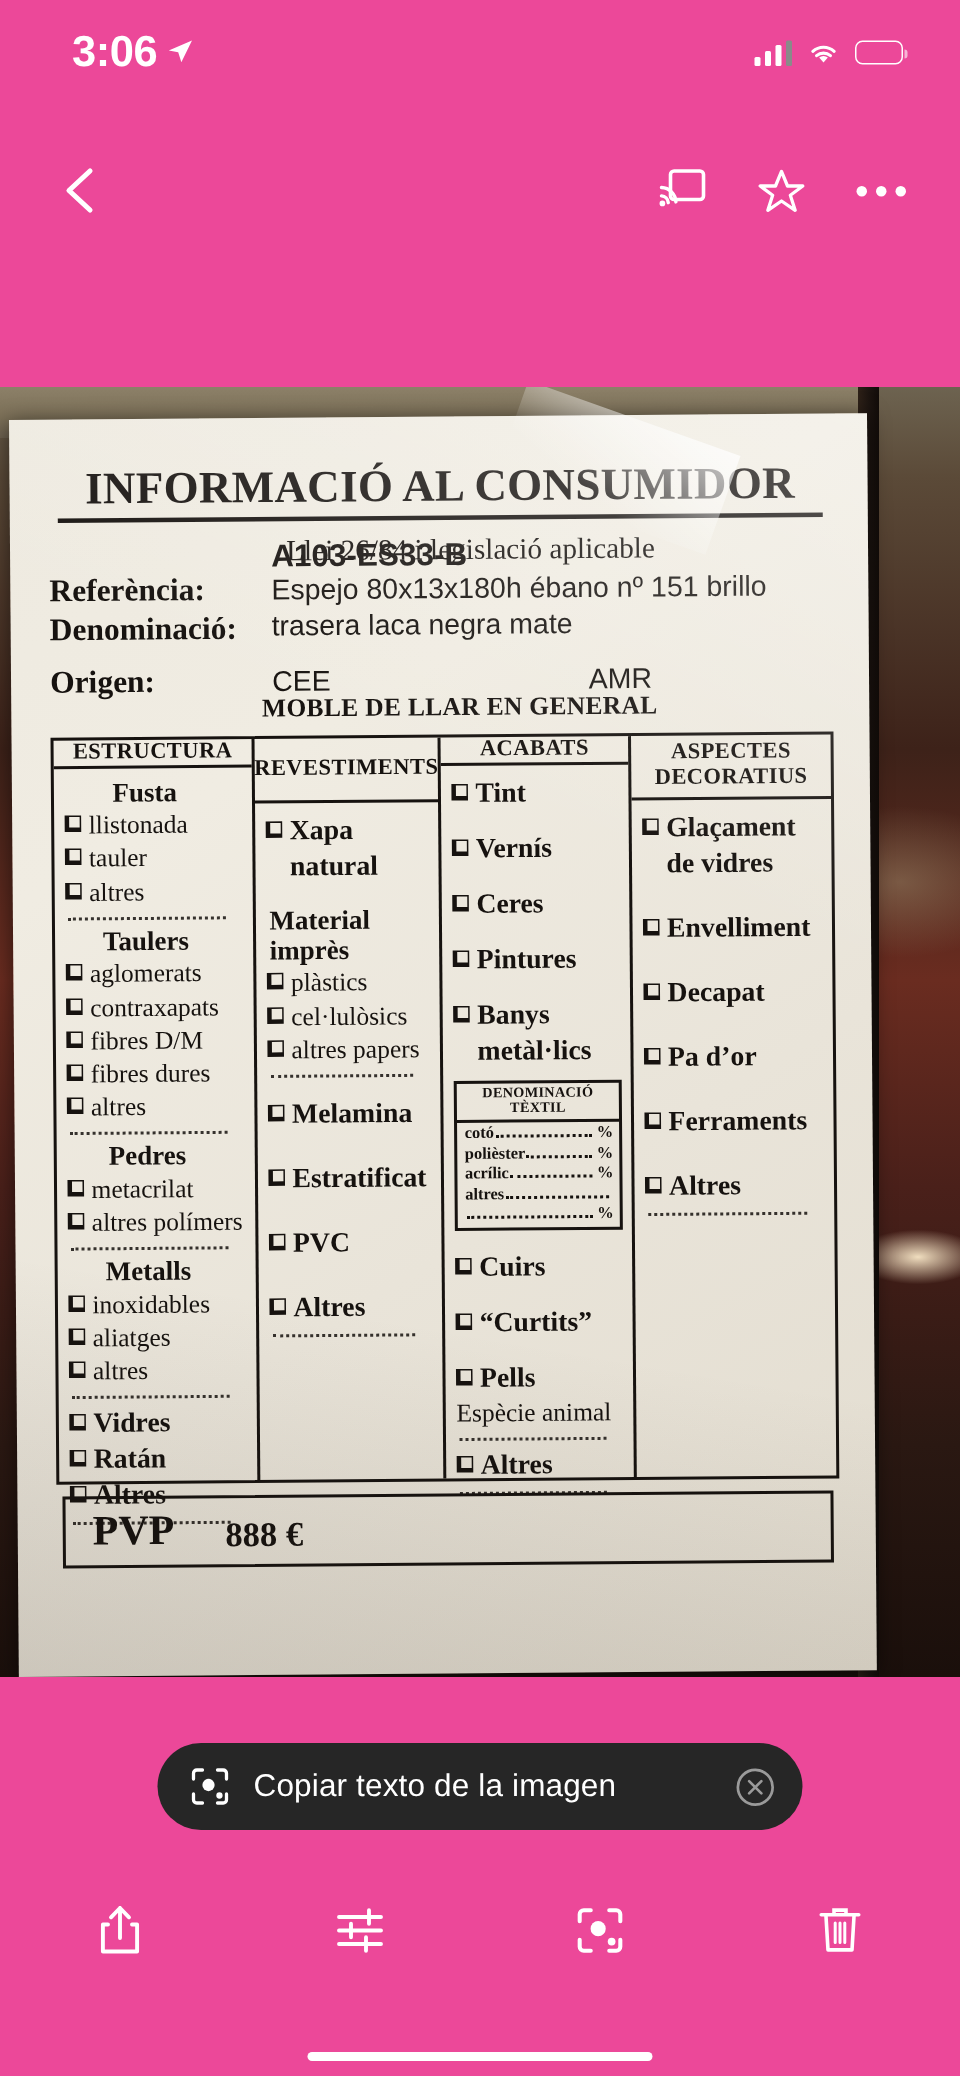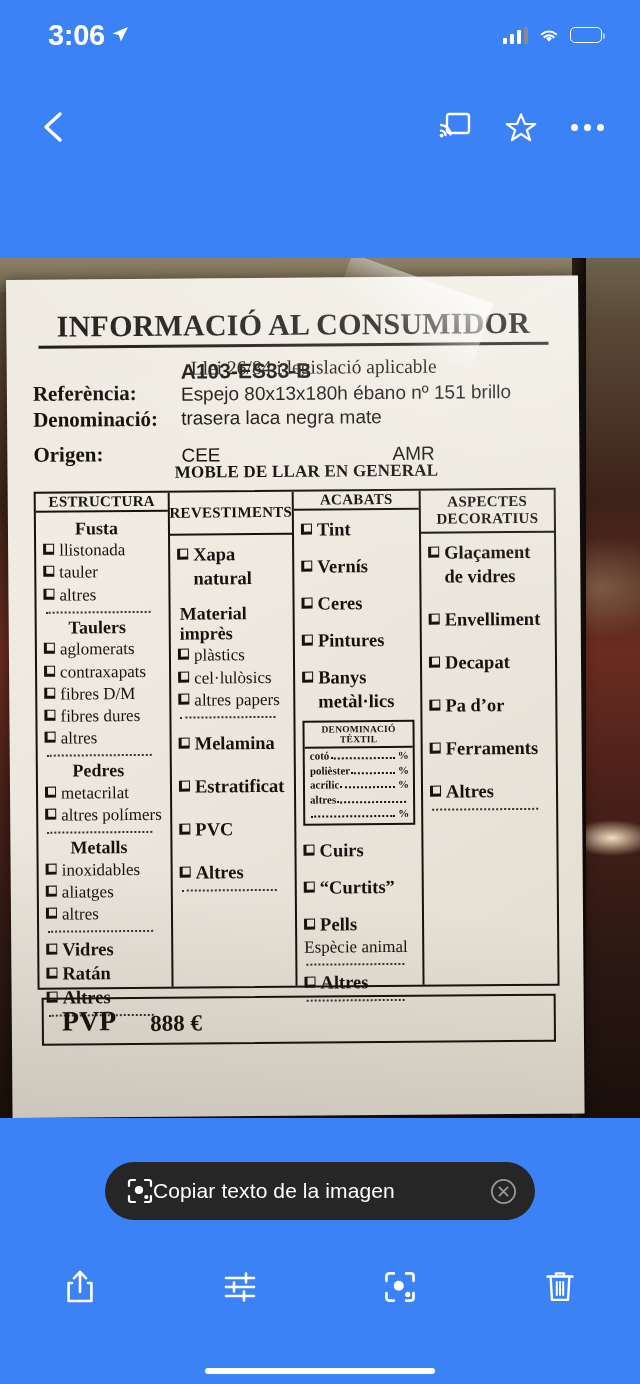--- a/index.html
+++ b/index.html
@@ -2,21 +2,21 @@
 <html><head>
 <meta charset="utf-8">
 <style>
   * { box-sizing: border-box; margin: 0; padding: 0; }
   html, body {
     width: 640px; height: 1384px;
     background: #000;
     font-family: "Liberation Sans", sans-serif;
     overflow: hidden;
   }
-  .screen { position: relative; width: 640px; height: 1384px; background: #3b82f6; }
+  .screen { position: relative; width: 640px; height: 1384px; background: #ec4899; }
 
   
   .statusbar {
     position: absolute; top: 0; left: 0; width: 640px; height: 70px;
     display: flex; align-items: center; justify-content: space-between;
     padding: 0 38px 0 48px; color: #fff;
   }
   .sb-left { display: flex; align-items: center; gap: 6px; }
   .sb-time { font-size: 29px; font-weight: 600; letter-spacing: -0.3px; }
   .loc-arrow { display: block; }
@@ -170,21 +170,21 @@
     display: flex; align-items: center; padding: 0 18px; gap: 34px;
   }
   .pvp-label { font-family: "Liberation Serif", serif; font-weight: bold; font-size: 28px; }
   .pvp-value { font-family: "Liberation Serif", serif; font-weight: bold; font-size: 23px;
                padding-top: 7px; }
 
   
   .pill {
     position: absolute; top: 1162px; left: 105px; width: 430px; height: 58px;
     background: #262626; border-radius: 29px;
-    display: flex; align-items: center; padding: 0 18px 0 22px; 
+    display: flex; align-items: center; padding: 0 18px 0 22px; gap: 16px;
   }
   .pill-label { color: #fff; font-size: 21px; flex: 1; letter-spacing: .1px; }
 
   
   .bottombar {
     position: absolute; top: 1252px; left: 0; width: 640px; height: 70px;
     display: flex; align-items: center; color: #fff;
   }
   .bb-btn { flex: 1; display: flex; align-items: center; justify-content: center; height: 62px; }
   .home-ind {

